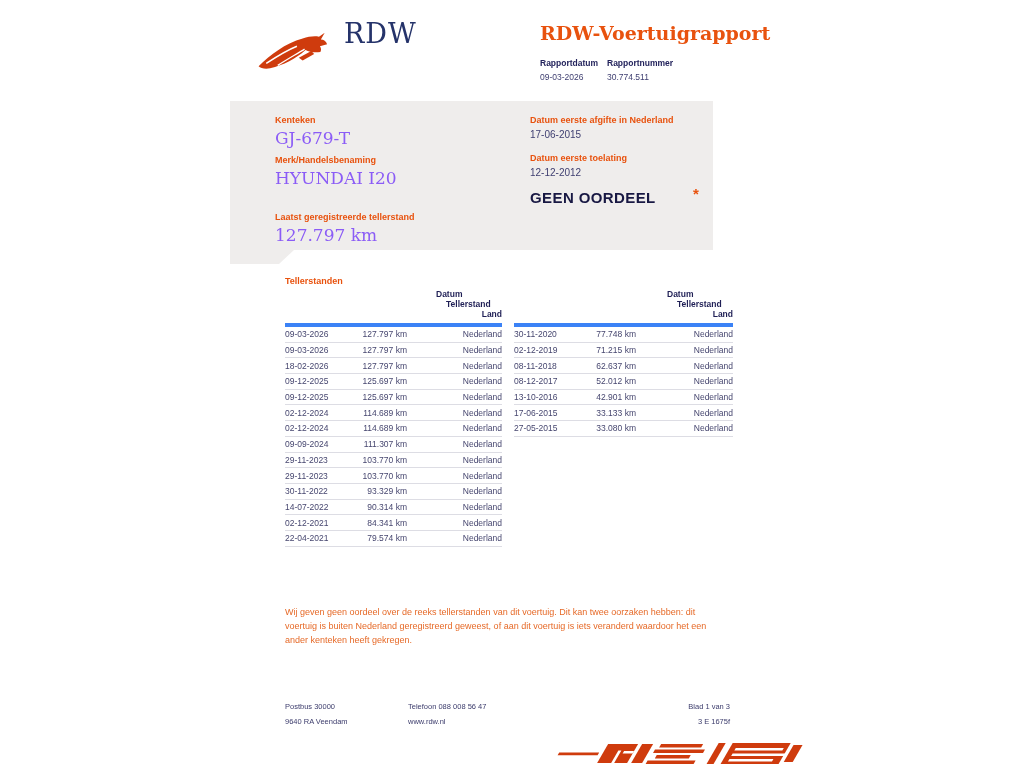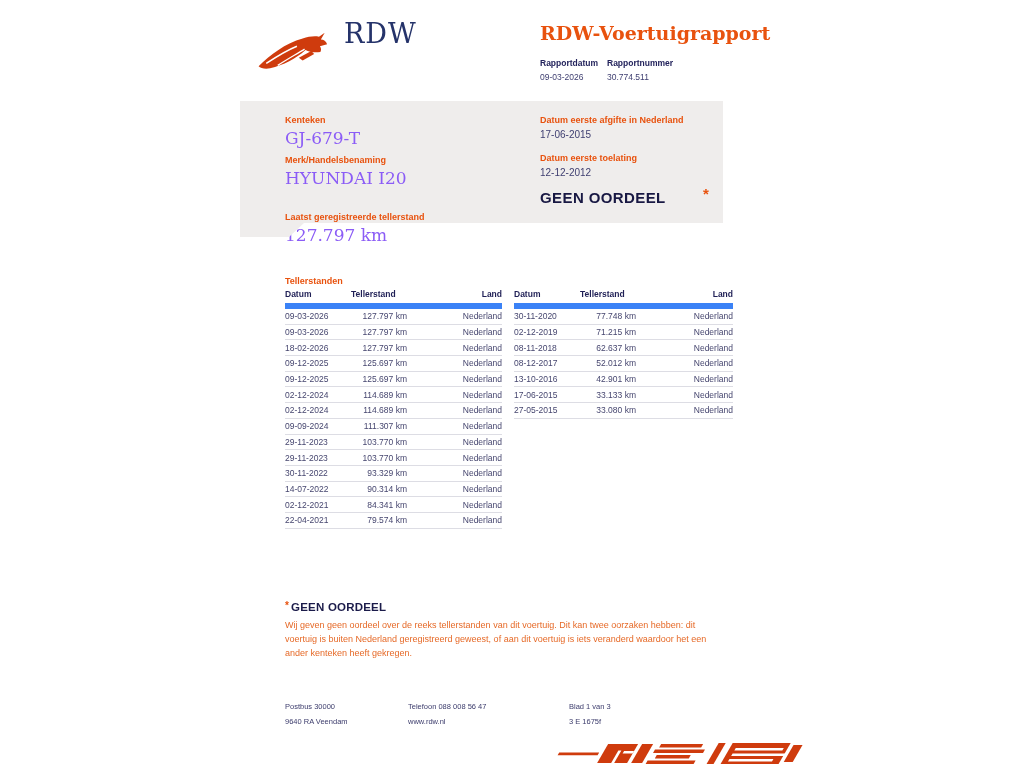--- a/index.html
+++ b/index.html
@@ -15,21 +15,21 @@
   .title-block{left:540px;top:24px;}
   .doc-title{font-family:"DejaVu Serif", serif;font-weight:700;font-size:19px;
              color:#e8520e;line-height:1;}
   .meta{display:flex;margin-top:15px;}
   .meta-col{width:67px;}
   .meta-col.second{width:auto;}
   .meta-label{font-size:8.5px;font-weight:700;color:#23235c;}
   .meta-value{font-size:8.5px;color:#3e3e70;margin-top:4px;}
 
   
-  .infobox{left:240px;top:101px;width:483px;height:122px;background:#efedec;}
+  .infobox{left:230px;top:101px;width:483px;height:149px;background:#efedec;}
   .infobox::after{content:"";position:absolute;left:0;top:100%;width:64px;height:14px;
                   background:#efedec;
                   clip-path:polygon(0 0,100% 0,calc(100% - 15px) 100%,0 100%);}
   .obl{font-size:9px;font-weight:700;color:#e8520e;}
   .serifval{font-family:"DejaVu Serif", serif;font-size:17px;color:#8b5cf6;margin-top:3px;}
   .sansval{font-size:10px;color:#3e3e70;margin-top:4px;}
   .ib-left{left:45px;top:14px;}
   .ib-left .group{margin-bottom:7px;}
   .ib-odo{left:45px;top:111px;}
   .ib-right{left:300px;top:14px;}
@@ -37,40 +37,40 @@
   .verdict{left:300px;top:88px;font-size:15px;font-weight:700;letter-spacing:.4px;
            color:#181843;}
   .verdict-star{left:463px;top:84px;font-size:15px;font-weight:700;color:#e8520e;}
 
   
   .section-label{left:285px;top:276px;font-size:9px;font-weight:700;color:#e8520e;text-align:center;}
   .mtable{top:289px;}
   .mtable.tleft{left:285px;width:217px;}
   .mtable.tright{left:514px;width:219px;}
   .thead{display:flex;align-items:flex-end;padding-bottom:4px;
-         border-bottom:6px solid #3b82f6;}
+         border-bottom:4px solid #3b82f6;flex-direction:column;}
   .thead span{font-size:8.5px;font-weight:700;color:#1f1f55;}
   .trow{display:flex;align-items:center;height:14.7px;border-bottom:1px solid #dddde4;}
   .trow span{font-size:8.5px;color:#46466f;}
   .c-datum{width:66px;}
   .c-km{width:56px;text-align:right;}
   .thead .c-km{text-align:left;}
   .c-land{flex:1;text-align:right;}
 
   
   .footnote{left:285px;top:600px;width:432px;}
   .fn-title{font-size:11.5px;font-weight:700;color:#1b1b4a;letter-spacing:.2px;}
   .fn-star{color:#e8520e;font-size:10px;font-weight:700;margin-right:2px;vertical-align:2px;}
   .fn-body{margin-top:5px;font-size:9px;line-height:14px;color:#e66a28;}
 
   
   .footer-line{font-size:7.5px;color:#3c3c6c;line-height:1;}
   .f-c1{left:285px;}
   .f-c2{left:408px;}
-  .f-c3{left:569px;width:130px;}
+  .f-c3{left:600px;width:130px;text-align:right;}
   .f-r1{top:703px;}
   .f-r2{top:718px;}
 
   .bottomgfx{left:535px;top:739px;}
 </style>
 </head>
 <body>
 
 <div class="abs logo">
   <svg width="78" height="46" viewBox="0 0 80 48">
@@ -244,21 +244,20 @@
       <span class="c-land">Nederland</span>
     </div>
   <div class="trow">
       <span class="c-datum">27-05-2015</span>
       <span class="c-km">33.080 km</span>
       <span class="c-land">Nederland</span>
     </div>
 </div>
 
 <div class="abs footnote">
-  <div class="fn-title"><span class="fn-star">*</span><span>GEEN OORDEEL</span></div>
   <div class="fn-body">Wij geven geen oordeel over de reeks tellerstanden van dit voertuig. Dit kan twee oorzaken hebben: dit voertuig is buiten Nederland geregistreerd geweest, of aan dit voertuig is iets veranderd waardoor het een ander kenteken heeft gekregen.</div>
 </div>
 
 <div class="abs footer-line f-c1 f-r1">Postbus 30000</div>
 <div class="abs footer-line f-c1 f-r2">9640 RA Veendam</div>
 <div class="abs footer-line f-c2 f-r1">Telefoon 088 008 56 47</div>
 <div class="abs footer-line f-c2 f-r2">www.rdw.nl</div>
 <div class="abs footer-line f-c3 f-r1">Blad 1 van 3</div>
 <div class="abs footer-line f-c3 f-r2">3 E 1675f</div>
 

